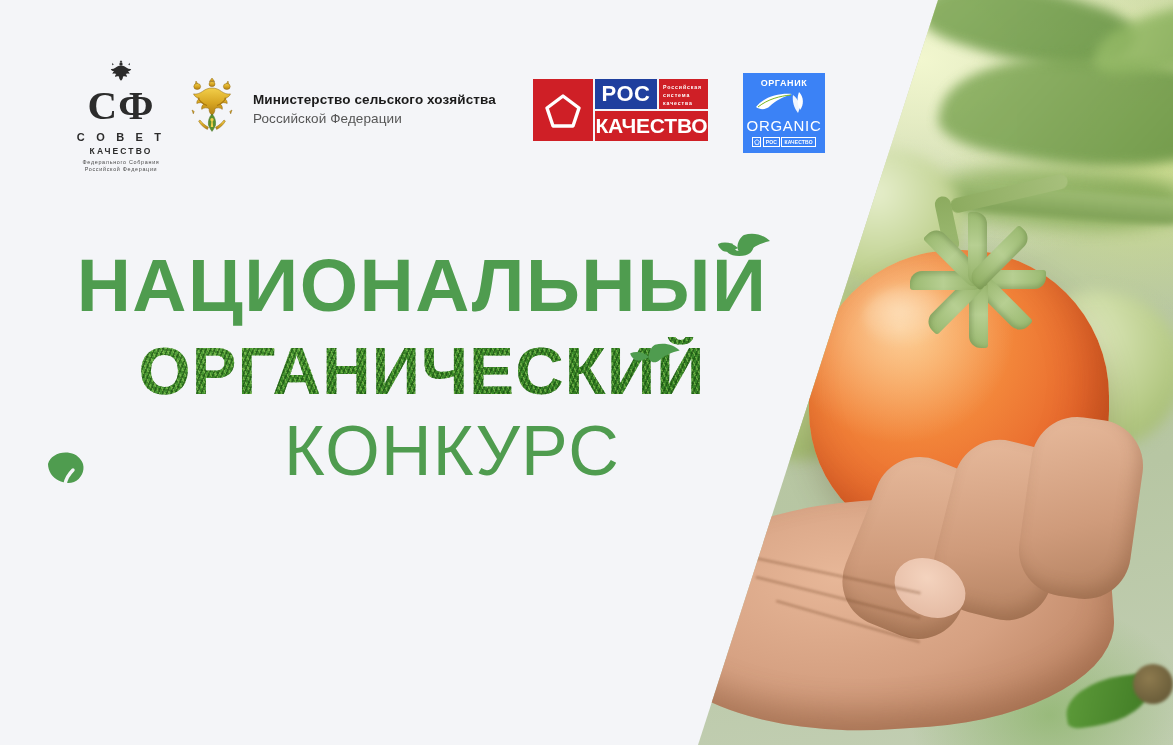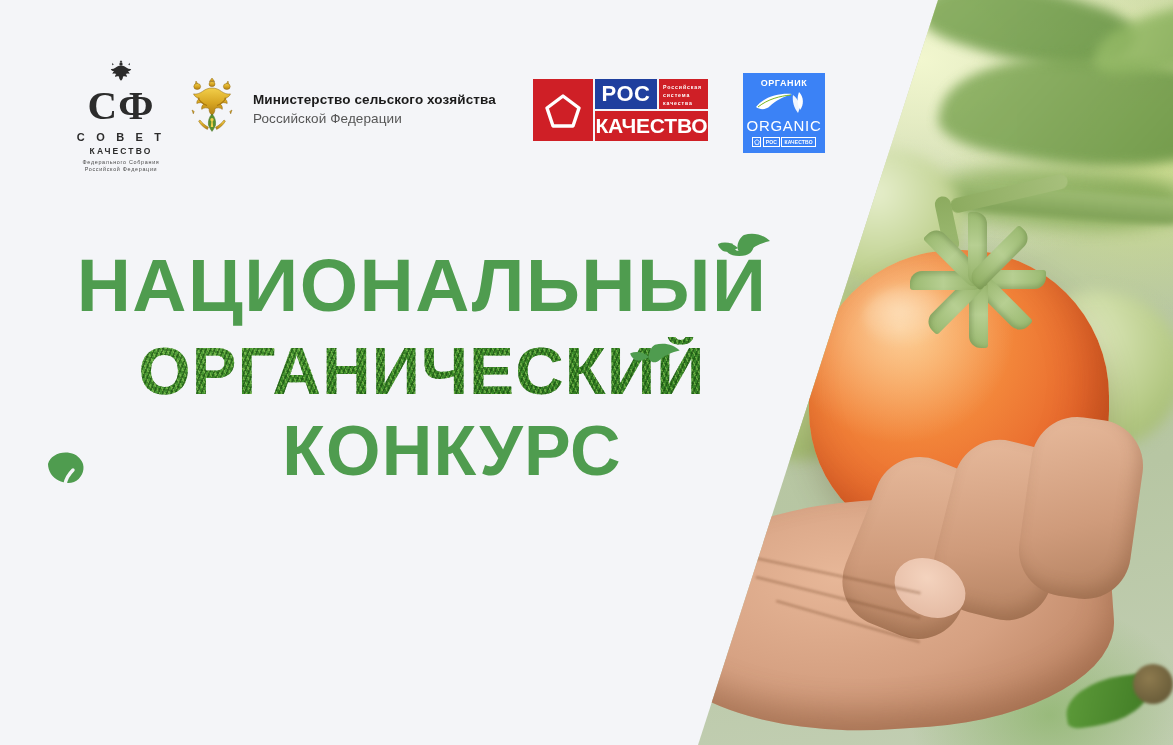--- a/index.html
+++ b/index.html
@@ -123,21 +123,21 @@
     color:#3f8a32;
     background-image:
       repeating-linear-gradient(112deg, rgba(20,70,15,.55) 0 1.5px, rgba(255,255,255,0) 1.5px 4px),
       repeating-linear-gradient(62deg, rgba(150,205,95,.5) 0 1.5px, rgba(255,255,255,0) 1.5px 4.5px),
       repeating-linear-gradient(8deg, rgba(40,110,25,.45) 0 2px, rgba(255,255,255,0) 2px 5px),
       linear-gradient(170deg,#64ad46 0%,#3f8f2c 45%,#2f7a22 100%);
     -webkit-background-clip:text; background-clip:text; color:transparent;
     -webkit-text-fill-color:transparent;
     text-shadow:none;
   }
-  .hl3{ font-size:70px; font-weight:700; color:#4f9c4f; letter-spacing:1.2px; line-height:1.0; margin-top:12px; white-space:nowrap; padding-left:60px; }
+  .hl3{ font-size:70px; font-weight:400; color:#4f9c4f; letter-spacing:1.2px; line-height:1.0; margin-top:12px; white-space:nowrap; padding-left:60px; }
   .leafmark{ position:absolute; pointer-events:none; }
   .lm-nat{ left:672px; top:-18px; }
   .lm-org{ left:584px; top:92px; }
   .lm-konk{ left:0px; top:196px; }
 </style>
 </head>
 <body>
 
 <div id="stage">
 

